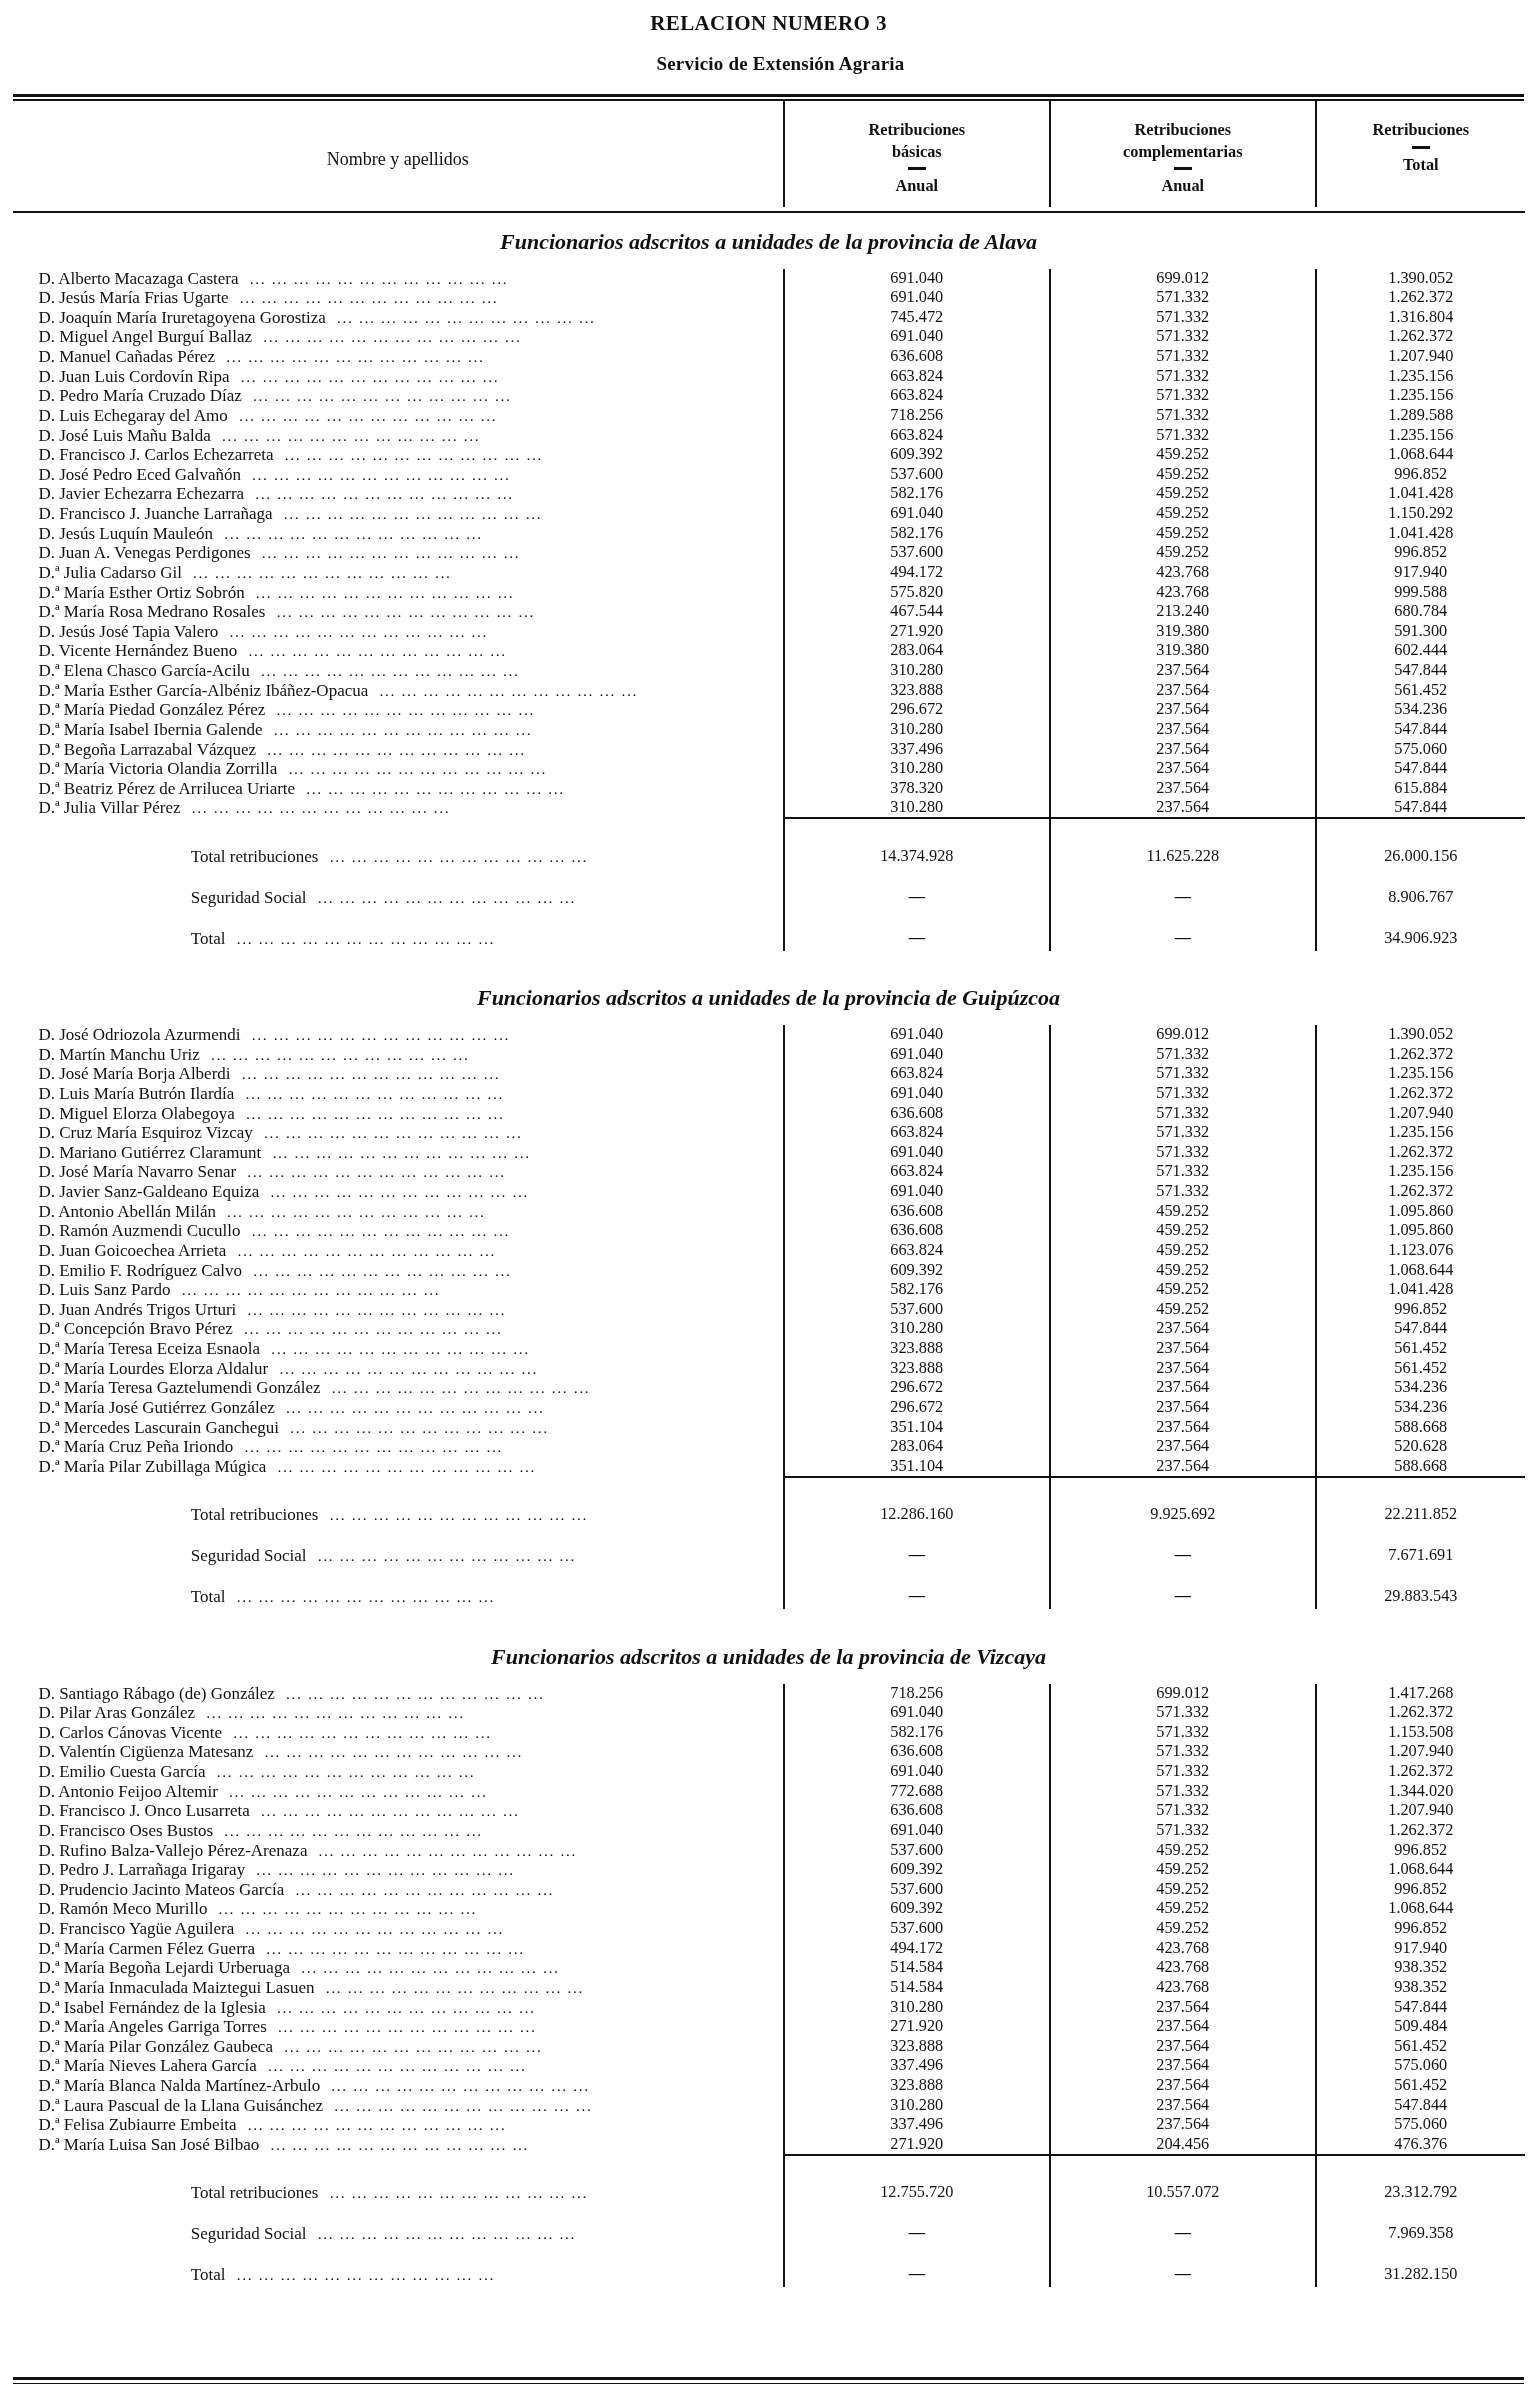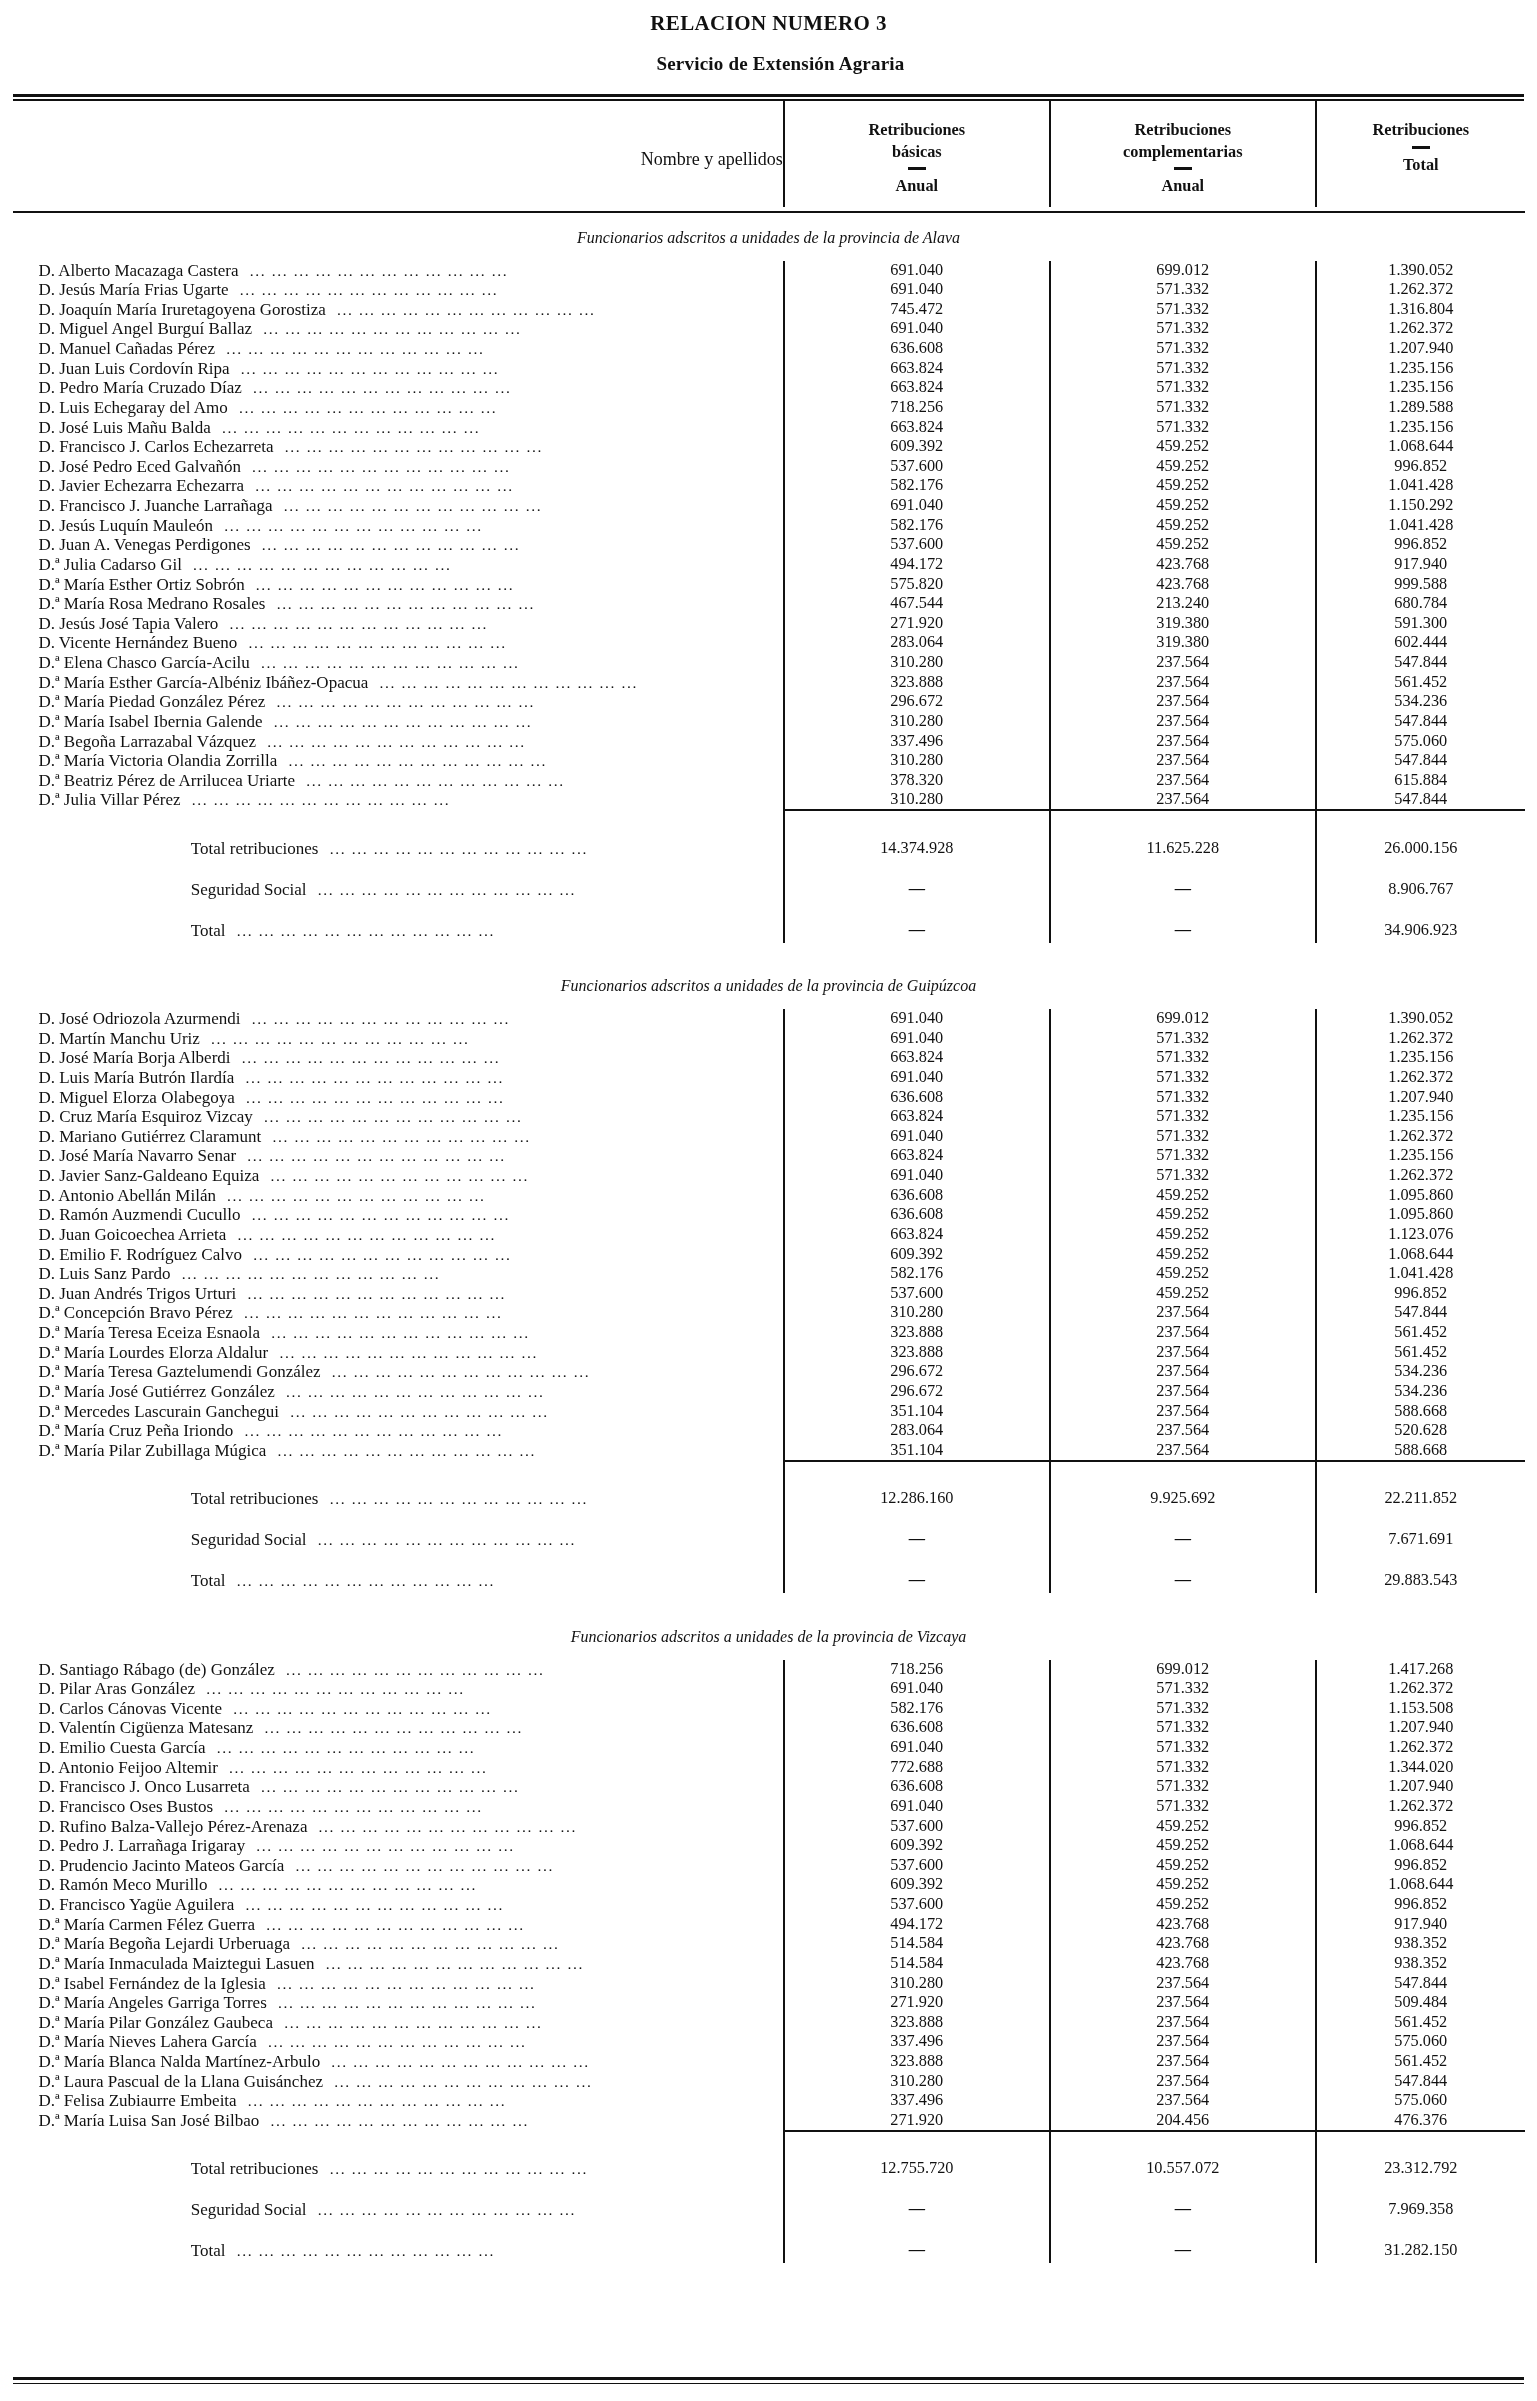--- a/index.html
+++ b/index.html
@@ -72,21 +72,21 @@
   
   .hdr-cell {
     text-align: center;
     font-weight: bold;
     font-size: 16.3px;
     line-height: 1.32;
     padding: 18.5px 5.7px 10px 5.7px;
     margin-left: 48px;
   }
   .hdr-name {
-    text-align: right;
+    text-align: center;
     font-size: 18px;
     padding-top: 48px;
     font-weight: normal;
   }
   .dash-sep {
     display: block;
     width: 18.5px;
     height: 2.8px;
     background: #111;
     margin: 5px auto 5px auto;
@@ -94,22 +94,22 @@
   .hdr-underline td {
     border-bottom: 2.8px solid #111;
     height: 4.3px;
   }
   .hdr-underline td.nm { border-bottom: 2.8px solid #111; }
 
   
   .province {
     text-align: center;
     font-style: italic;
-    font-weight: normal;
-    font-size: 16px;
+    font-weight: bold;
+    font-size: 22px;
     padding: 15.6px 0 14px 0;
   }
 
   
   .rows { width: 1511px; margin: 0 12.8px; border-collapse: collapse; table-layout: fixed; }
   .rows td { font-size: 17px; line-height: 1.155; }
   td.nm {
     padding-left: 25.6px;
     white-space: nowrap;
     overflow: hidden;

